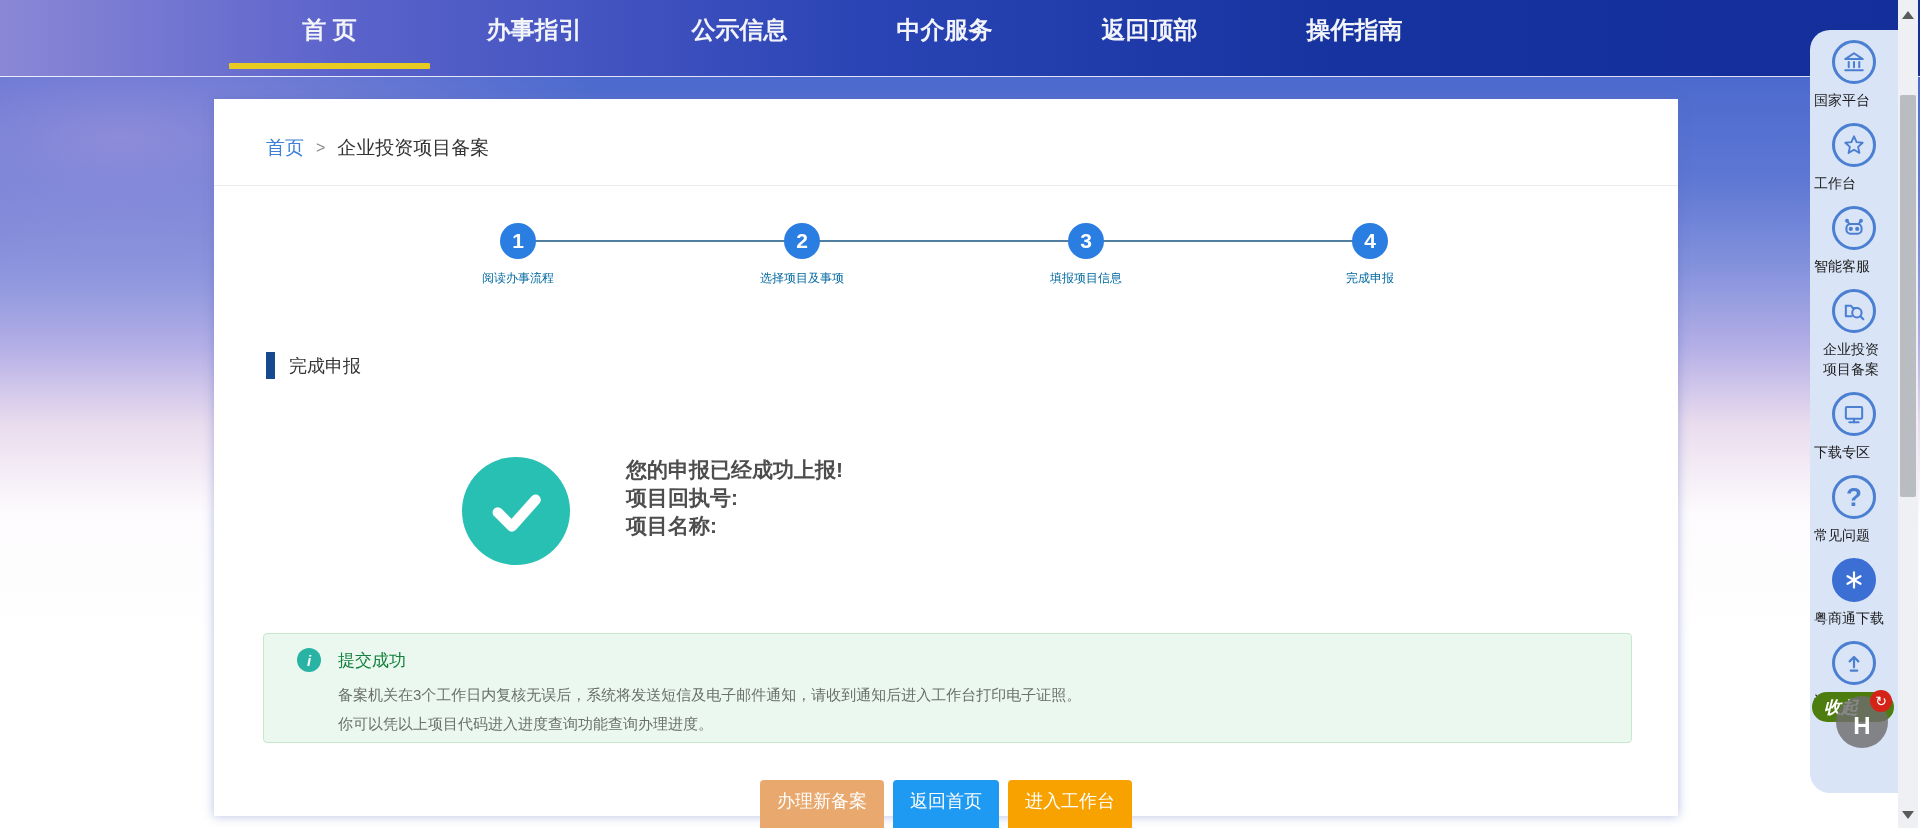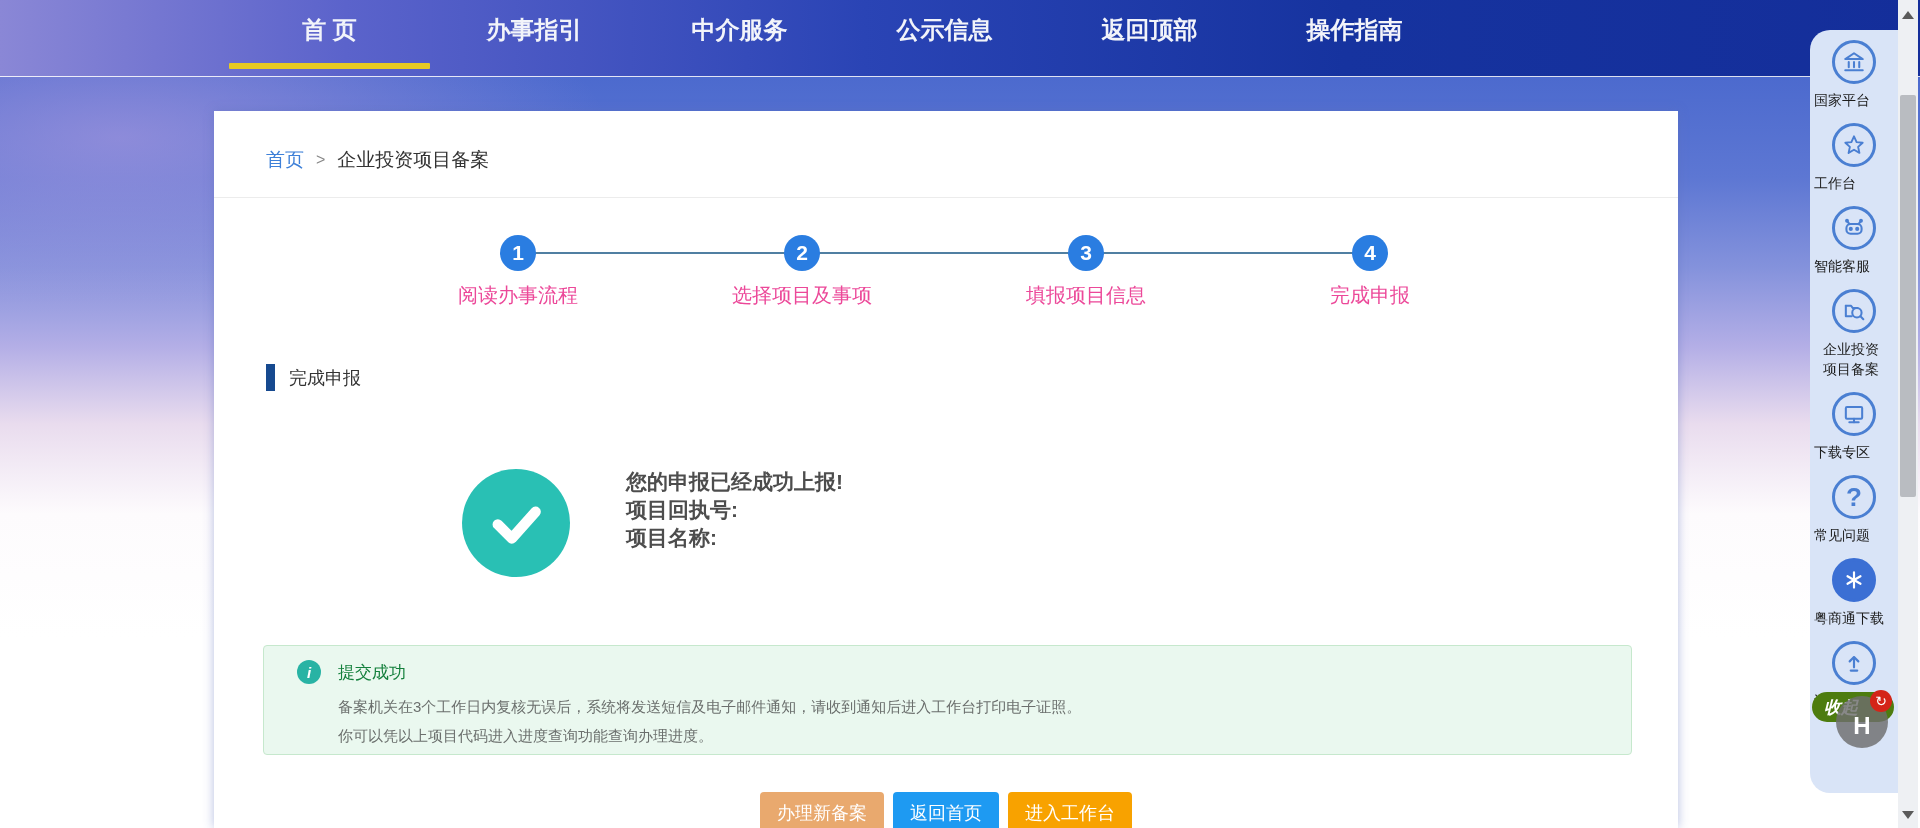--- a/index.html
+++ b/index.html
@@ -19,38 +19,38 @@
     background:linear-gradient(90deg,#8a87d6 0%, #5b63cb 18%, #2a44b5 45%, #16339f 70%, #142e9a 100%);
     border-bottom:1px solid rgba(255,255,255,.85); }
   .nav { position:absolute; left:227px; top:0; height:77px; display:flex; }
   .nav-item { position:relative; width:205px; height:77px; color:#f2f4fa; font-size:24px; font-weight:700;
     display:flex; align-items:center; justify-content:center; padding-bottom:18px; cursor:pointer; }
   .nav-item .underline { display:none; }
   .nav-item.active .underline { display:block; position:absolute; left:2px; top:63px; width:201px; height:6px;
     background:#e7ca22; border-radius:1px; }
 
   
-  .card { position:absolute; left:214px; top:111px; width:1464px; height:717px; background:#ffffff;
+  .card { position:absolute; left:214px; top:99px; width:1464px; height:717px; background:#ffffff;
     box-shadow:0 0 10px rgba(90,110,190,.45);padding-left:8px; }
   .breadcrumb { position:absolute; left:52px; top:36px; font-size:19px; display:flex; align-items:center; gap:12px; }
   .crumb-home { color:#3e80d8; cursor:pointer; }
   .crumb-sep { color:#888; font-size:16px; }
   .crumb-cur { color:#333; }
   .card-divider { position:absolute; left:0; top:86px; width:1464px; height:1px; background:#ececec; }
 
   
   .steps { position:absolute; left:162px; top:124px; width:1136px; height:84px; }
   .steps .connector { position:absolute; left:142px; top:141px; width:852px; height:2px; background:#507fa2;
     top:17px; }
   .step-col { position:absolute; top:0; width:284px; text-align:center; }
   .step-col:nth-child(2){ left:0; } .step-col:nth-child(3){ left:284px; }
   .step-col:nth-child(4){ left:568px; } .step-col:nth-child(5){ left:852px; }
   .step-dot { position:relative; z-index:2; margin:0 auto; width:36px; height:36px; border-radius:50%;
     background:#2a7de1; color:#fff; font-size:21px; font-weight:700; display:flex; align-items:center; justify-content:center; }
-  .step-label { margin-top:11px; font-size:20px; color:#ec4899; }
+  .step-label { margin-top:11px; font-size:12px; color:#0369a1; }
 
   
   .section-head { position:absolute; left:52px; top:253px; display:flex; align-items:center; gap:14px; }
   .section-bar { width:9px; height:27px; background:#16498f; }
   .section-title { font-size:18px; color:#333; }
 
   
   .success-circle { position:absolute; left:248px; top:358px; width:108px; height:108px; border-radius:50%;
     background:#29c0b4; display:flex; align-items:center; justify-content:center; }
   .result-lines { position:absolute; left:412px; top:357px; display:flex; flex-direction:column; }
@@ -114,24 +114,24 @@
   <div class="navband">
     <div class="nav">
       <div class="nav-item active">
         <span>首 页</span>
         <span class="underline"></span>
       </div>
       <div class="nav-item">
         <span>办事指引</span>
       </div>
       <div class="nav-item">
+        <span>公示信息</span>
+      </div>
+      <div class="nav-item">
         <span>中介服务</span>
-      </div>
-      <div class="nav-item">
-        <span>公示信息</span>
       </div>
       <div class="nav-item">
         <span>返回顶部</span>
       </div>
       <div class="nav-item">
         <span>操作指南</span>
       </div>
     </div>
   </div>
 

